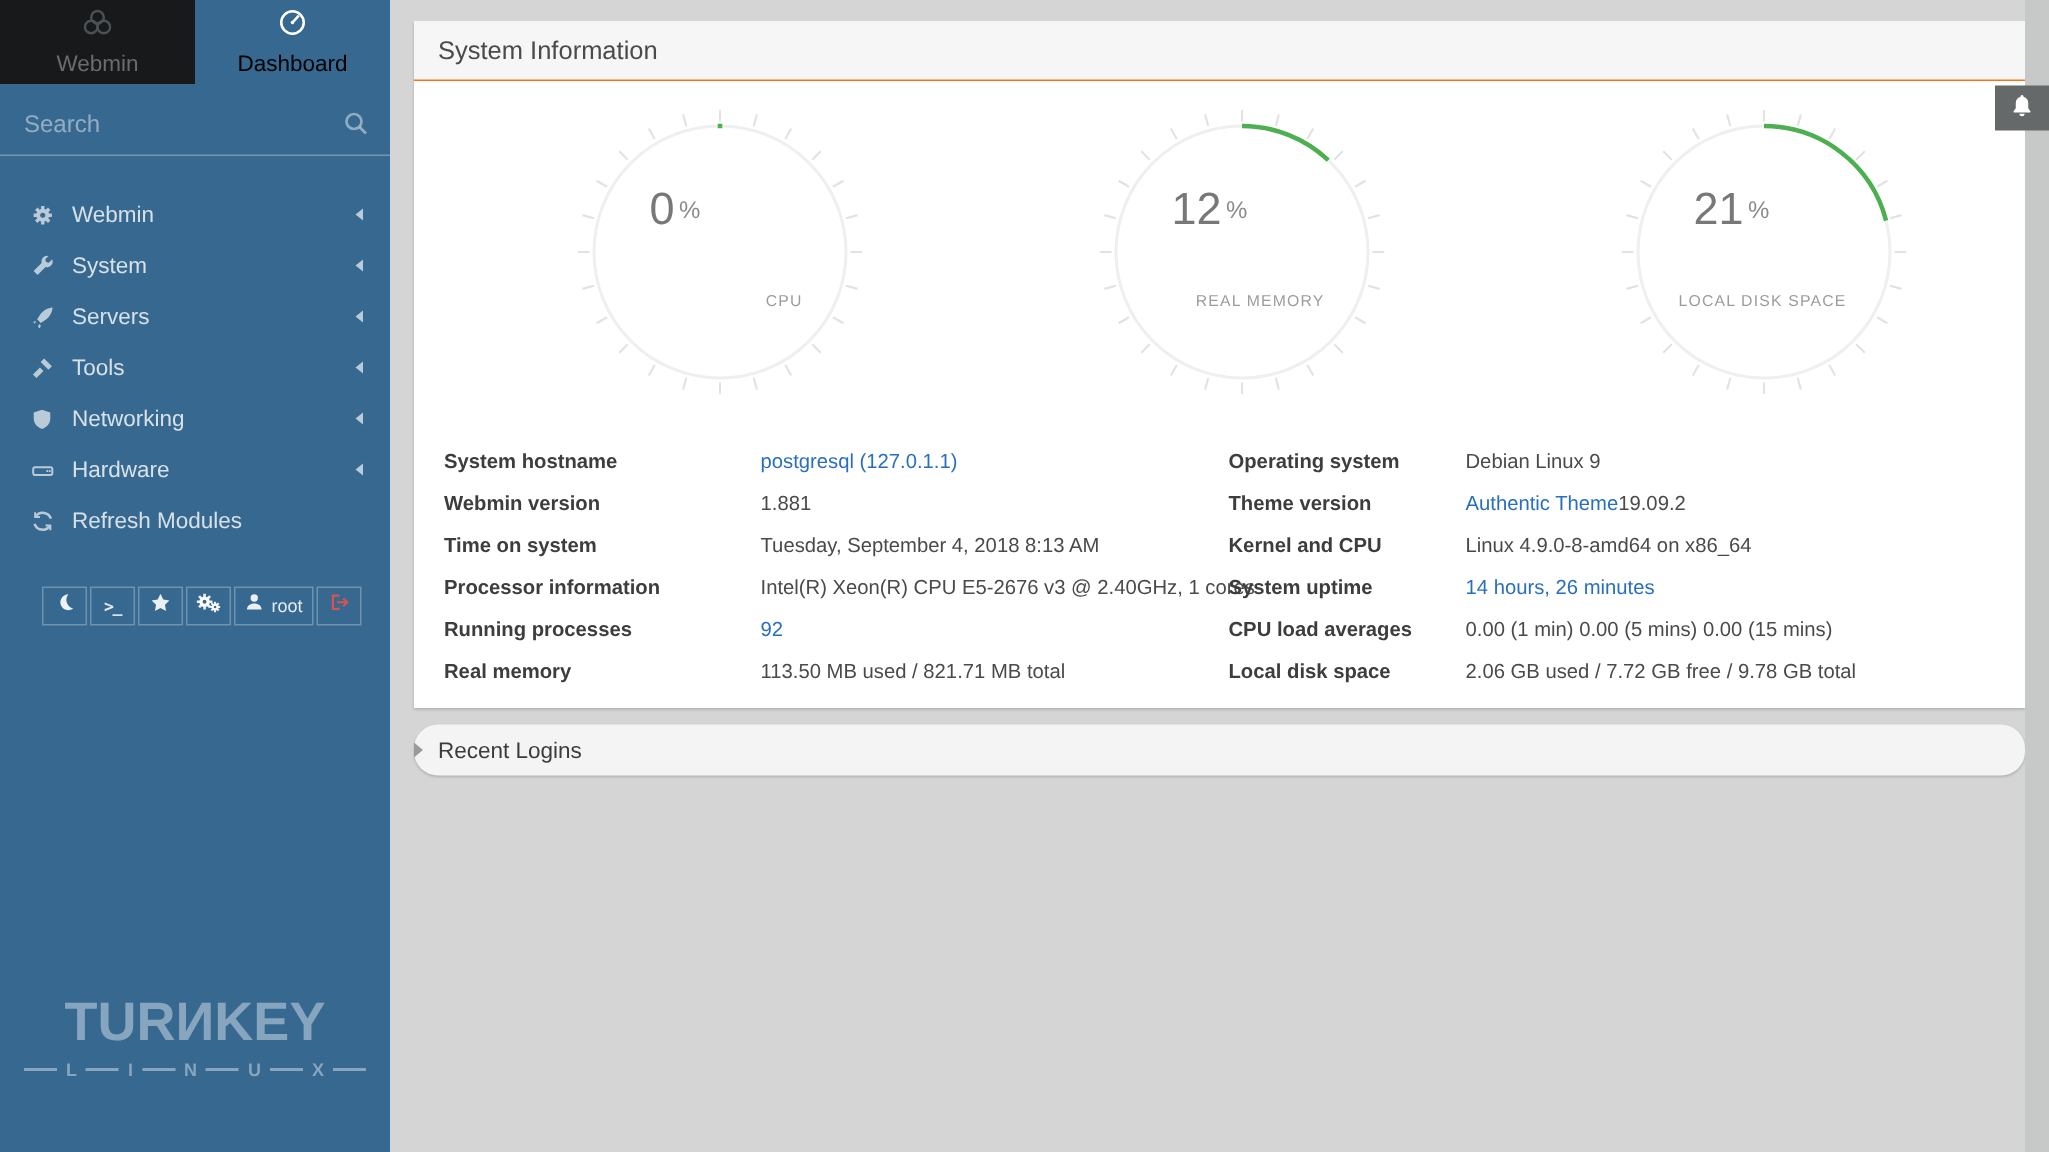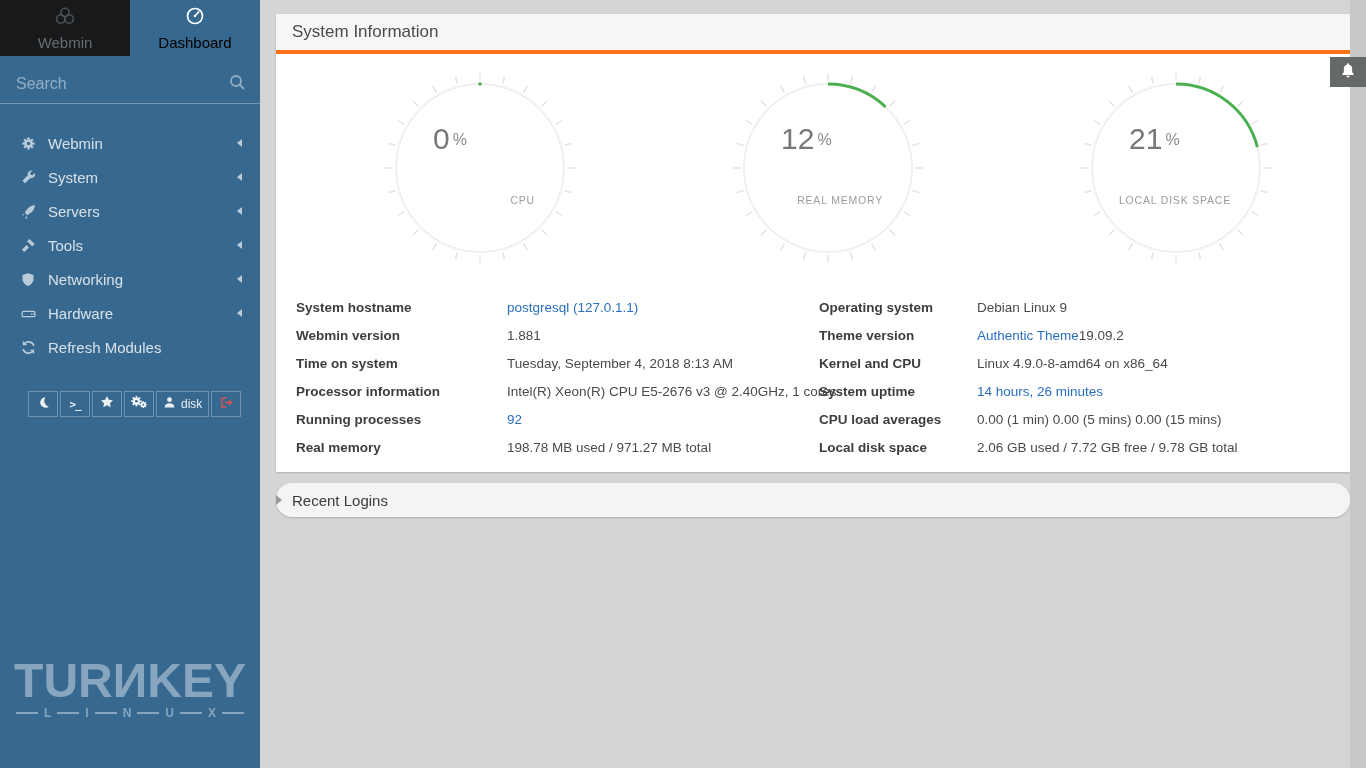--- a/index.html
+++ b/index.html
@@ -25,32 +25,32 @@
   .mi-icon { width:16px; height:16px; margin-right:12px; flex:0 0 16px; display:flex; align-items:center; justify-content:center; }
   .mi-label { color:rgba(255,255,255,0.80); font-size:15px; white-space:nowrap; }
   .mi-caret { margin-left:auto; width:0; height:0; border-top:4px solid transparent; border-bottom:4px solid transparent; border-right:5px solid rgba(255,255,255,0.65); }
 
   .quick-row { position:absolute; left:28px; top:391px; display:flex; gap:2px; }
   .qbtn { min-width:30px; height:26px; border:1px solid rgba(255,255,255,0.28); background:transparent; display:flex; align-items:center; justify-content:center; gap:5px; cursor:pointer; padding:0 6px; }
   .qbtn-label { color:rgba(255,255,255,0.88); font-size:12px; font-family:"Liberation Sans", sans-serif; }
   .term-glyph { color:rgba(255,255,255,0.88); font-family:"DejaVu Sans Mono", monospace; font-size:11px; font-weight:bold; letter-spacing:-1px; }
 
   .brand { position:absolute; left:0; bottom:48px; width:260px; text-align:center; user-select:none; }
-  .brand-line1 { color:#87a5be; font-size:48px; font-weight:700; letter-spacing:0px; line-height:46px; }
+  .brand-line1 { color:#87a5be; font-size:36px; font-weight:700; letter-spacing:0px; line-height:46px; }
   .brand-line2 { display:flex; align-items:center; justify-content:center; gap:6px; margin-top:2px; padding:0 12px; }
   .brand-line2 .ltr { color:#87a5be; font-size:12px; font-weight:700; }
   .brand-line2 .dash { width:22px; height:2px; background:#87a5be; }
 
   
   .main { position:absolute; left:260px; top:0; width:1106px; height:768px; background:#d5d5d5; }
   .scroll-track { position:absolute; right:0; top:0; width:16px; height:768px; background:#c7c9c9; }
 
   .card { position:absolute; left:16px; width:1074px; background:#ffffff; box-shadow:0 1px 2px rgba(0,0,0,0.18); }
   .card-sysinfo { top:14px; height:458px; }
-  .card-header { height:40px; background:#f6f6f6; border-bottom:4px solid #f97316; display:flex; align-items:center; padding:0 16px; }
+  .card-header { height:40px; background:#f6f6f6; border-bottom:1px solid #f97316; display:flex; align-items:center; padding:0 16px; }
   .card-title { font-size:17px; color:#4a4a4a; }
 
   .gauge-wrap { position:absolute; top:59px; width:190px; height:190px; }
   .gauge-0 { left:109px; } .gauge-1 { left:457px; } .gauge-2 { left:805px; }
 
   .info-grid { position:absolute; left:0; top:279px; width:1074px; display:grid; grid-template-columns:211px 312px 158px 373px; padding-left:20px; font-size:13.5px; }
   .info-grid > div { height:28px; display:flex; align-items:center; white-space:nowrap; }
   .info-label { font-weight:700; color:#3d3d3d; }
   .info-value { color:#4a4a4a; }
   .info-value a { text-decoration:none; cursor:pointer; }
@@ -215,21 +215,21 @@
         </svg>
       </span>
     </div>
     <div class="qbtn">
       <span>
         <svg width="13" height="13" viewBox="0 0 16 16" fill="rgba(255,255,255,0.9)">
           <circle cx="8" cy="4.5" r="3"></circle>
             <path d="M2 14c0-3.2 2.7-5 6-5s6 1.8 6 5z"></path>
         </svg>
       </span>
-      <span class="qbtn-label">disk</span>
+      <span class="qbtn-label">root</span>
     </div>
     <div class="qbtn">
       <span>
         <svg width="14" height="13" viewBox="0 0 16 16" fill="none" stroke="#d9534f" stroke-width="1.8">
           <path d="M8.5 2.5H3v11h5.5"></path>
             <path d="M6.5 8h8"></path>
             <path d="M11.5 4.8L14.7 8l-3.2 3.2"></path>
         </svg>
       </span>
     </div>
@@ -393,21 +393,21 @@
         <div class="info-label">Running processes</div>
         <div class="info-value">
           <a style="color: rgb(42, 111, 191);">92</a>
         </div>
         <div class="info-label">CPU load averages</div>
         <div class="info-value">
           <span>0.00 (1 min) 0.00 (5 mins) 0.00 (15 mins)</span>
         </div>
         <div class="info-label">Real memory</div>
         <div class="info-value">
-          <span>198.78 MB used / 971.27 MB total</span>
+          <span>113.50 MB used / 821.71 MB total</span>
         </div>
         <div class="info-label">Local disk space</div>
         <div class="info-value">
           <span>2.06 GB used / 7.72 GB free / 9.78 GB total</span>
         </div>
       </div>
   </div>
 
   <div class="card card-recent">
     <span class="recent-caret"></span>

